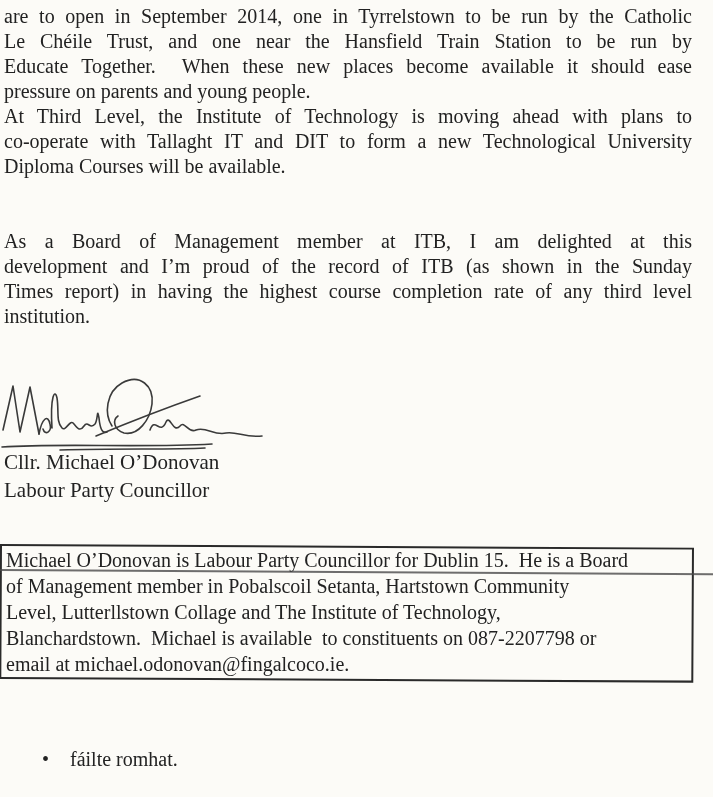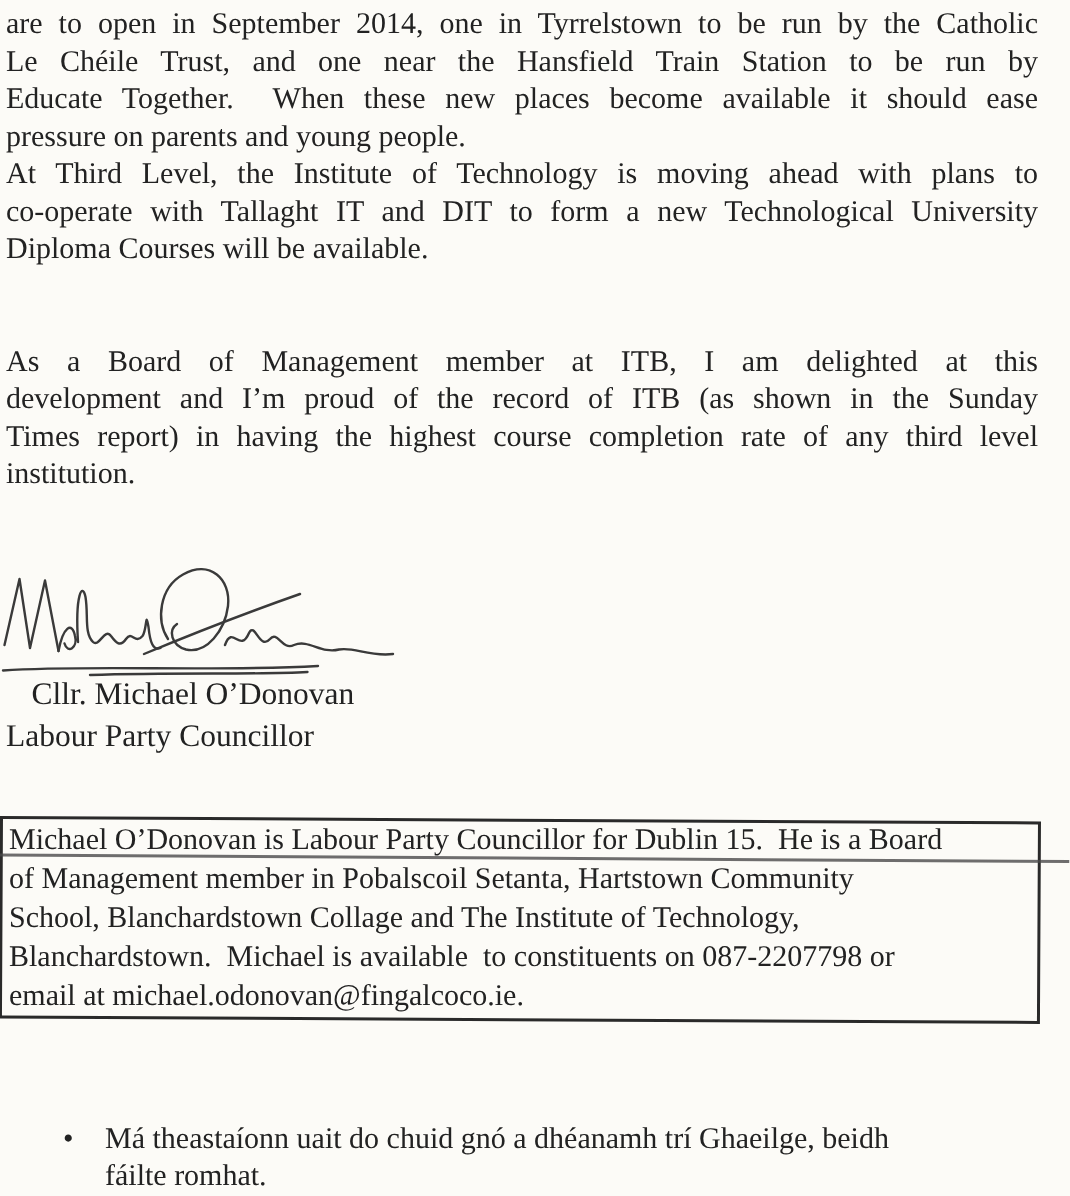--- a/index.html
+++ b/index.html
@@ -40,21 +40,20 @@
     top: 356px;
     width: 300px;
     height: 96px;
   }
   .sig-name {
     position: absolute;
     left: 4px;
     top: 448px;
     font-size: 21px;
     line-height: 28px;
-    margin-left: 17px;
   }
   .sig-role {
     position: absolute;
     left: 4px;
     top: 476px;
     font-size: 21px;
     line-height: 28px;
   }
 
   .bio-border {
@@ -163,27 +162,26 @@
     </svg>
   </div>
 
   <div class="sig-name">Cllr. Michael O’Donovan</div>
   <div class="sig-role">Labour Party Councillor</div>
 
   <div class="bio-border"></div>
   <div class="bio-text">
       <div class="ln">Michael O’Donovan is Labour Party Councillor for Dublin 15.&nbsp; He is a Board</div>
       <div class="ln">of Management member in Pobalscoil Setanta, Hartstown Community</div>
-      <div class="ln">School, Blanchardstown Collage and The Institute of Technology,</div>
+      <div class="ln">Level, Lutterllstown Collage and The Institute of Technology,</div>
       <div class="ln">Blanchardstown.&nbsp; Michael is available&nbsp; to constituents on 087-2207798 or</div>
       <div class="ln">email at michael.odonovan@fingalcoco.ie.</div>
     </div>
   <div class="strike-artifact"></div>
 
   <div class="bullet-item">
     <div class="bullet-marker">•</div>
     <div class="bullet-lines">
-        <div class="ln">Má theastaíonn uait do chuid gnó a dhéanamh trí Ghaeilge, beidh</div>
         <div class="ln">fáilte romhat.</div>
       </div>
   </div>
 
 </div>
 
 </body></html>

